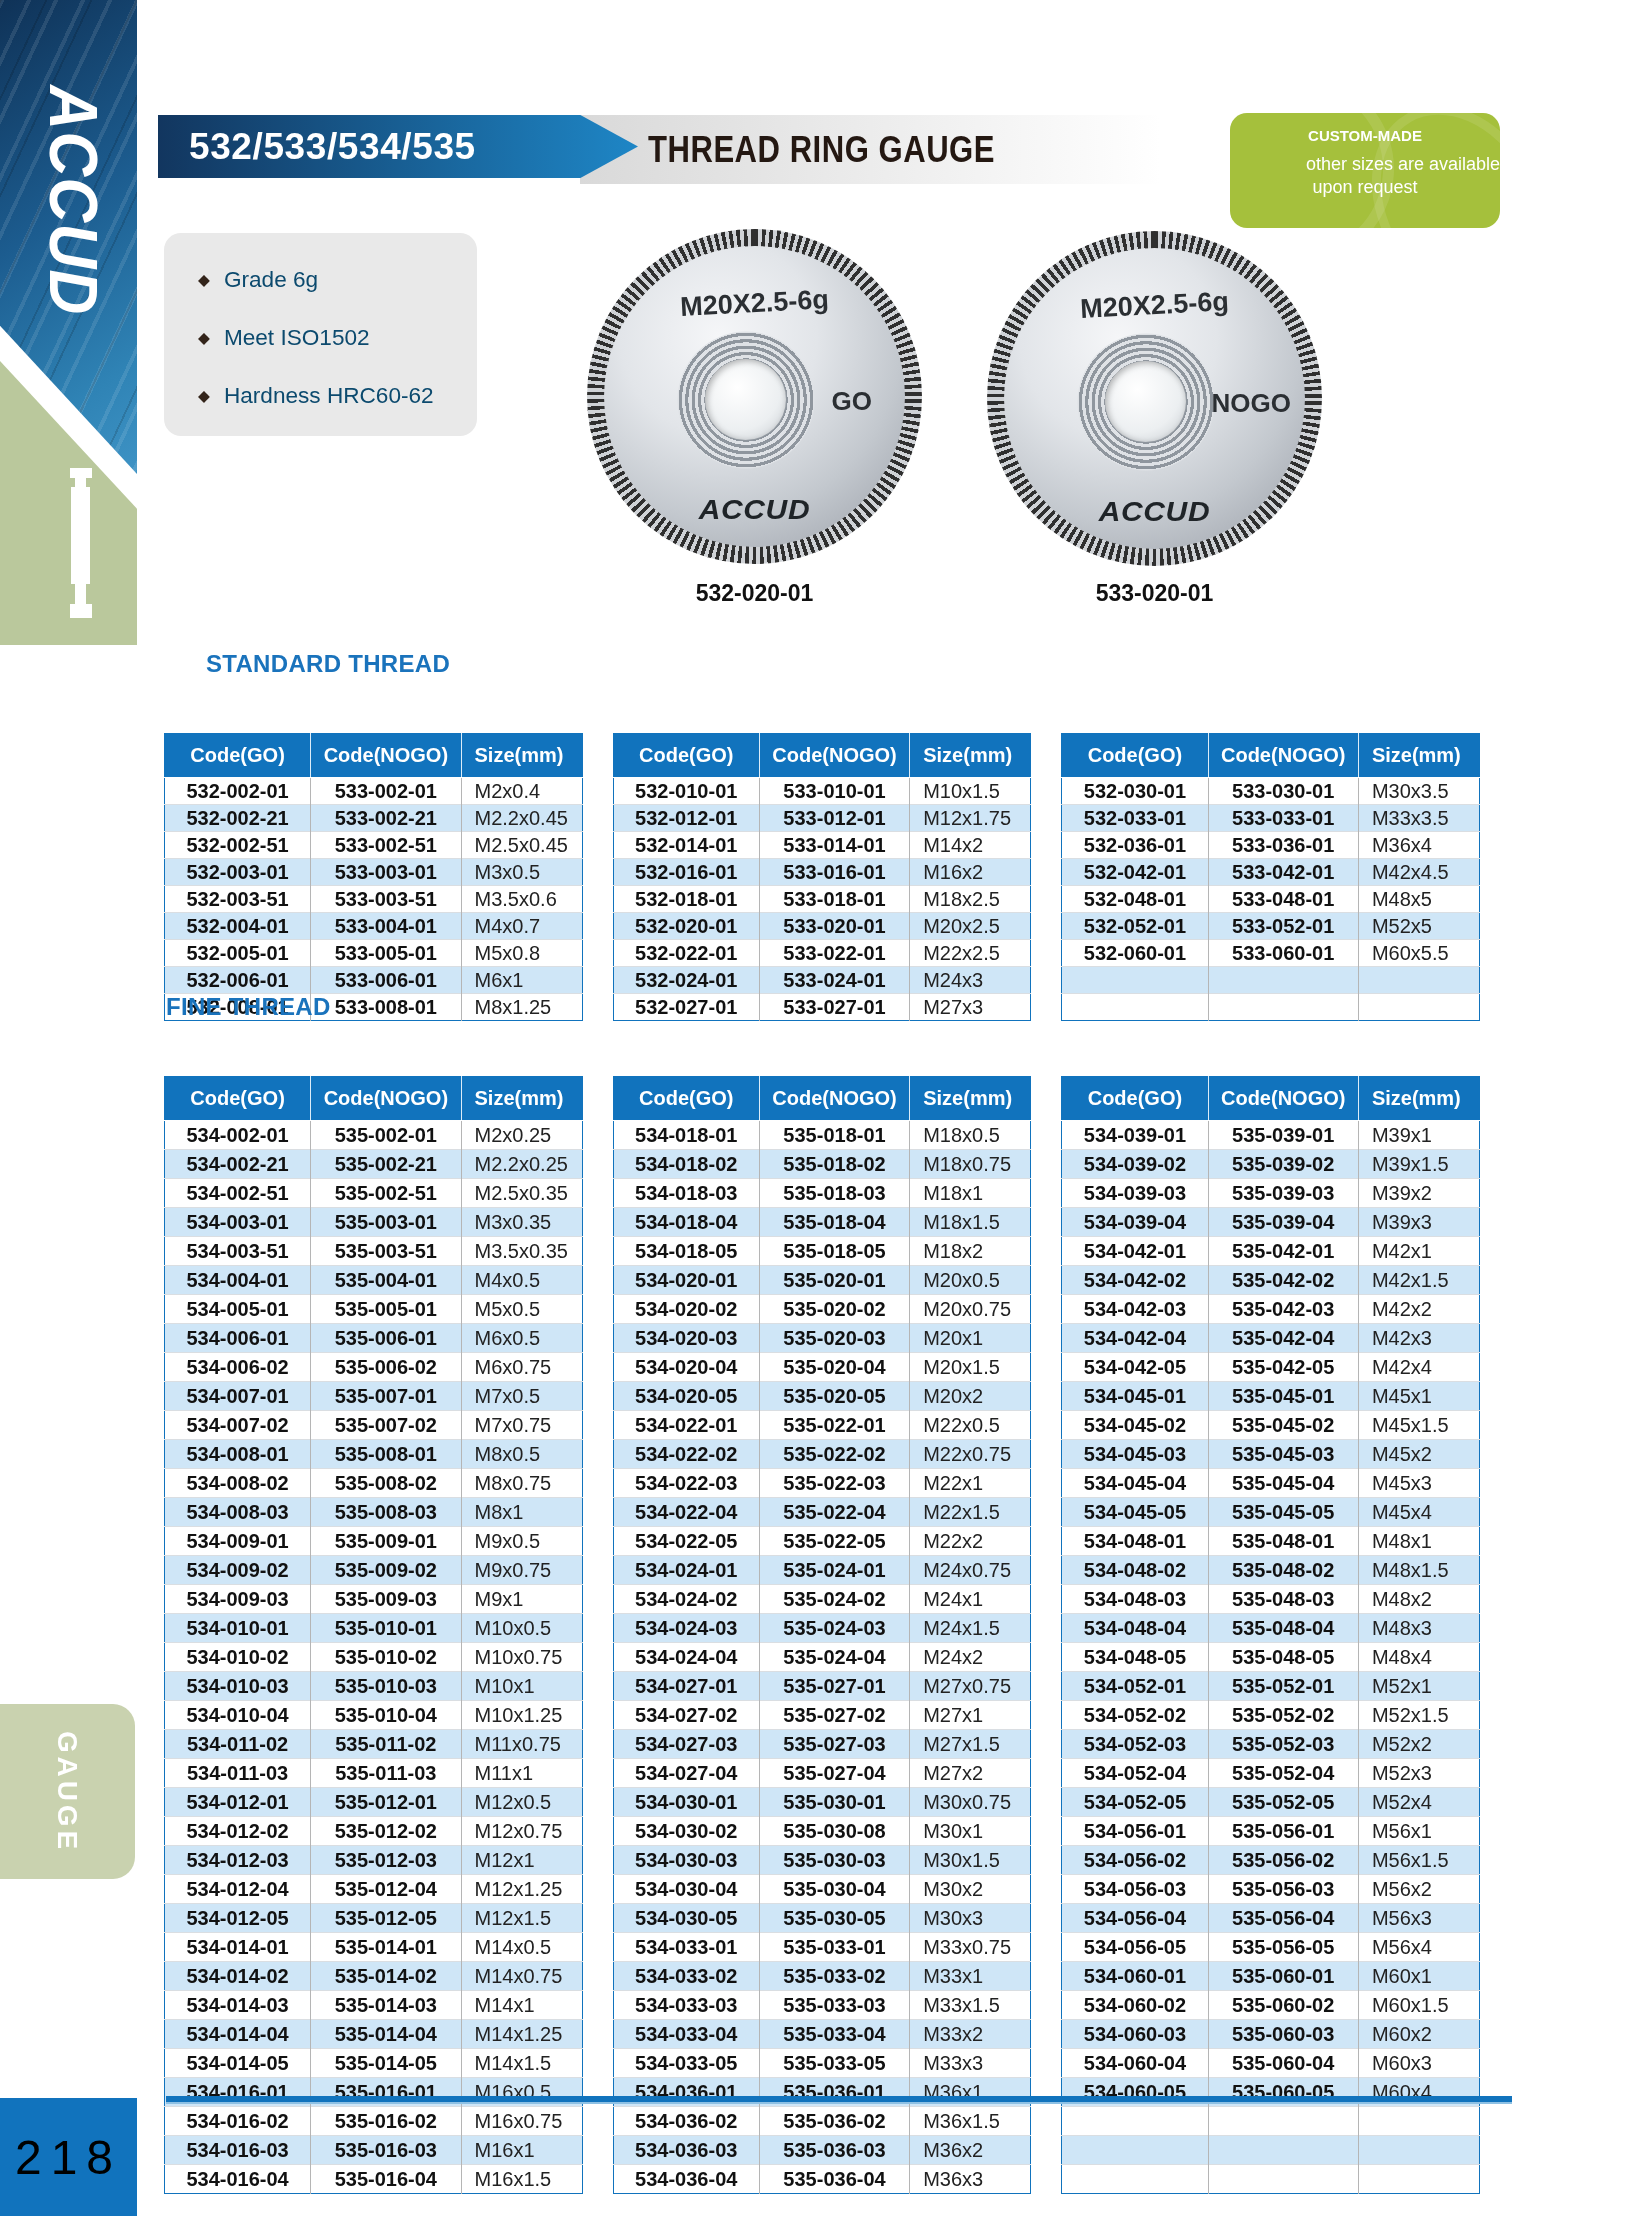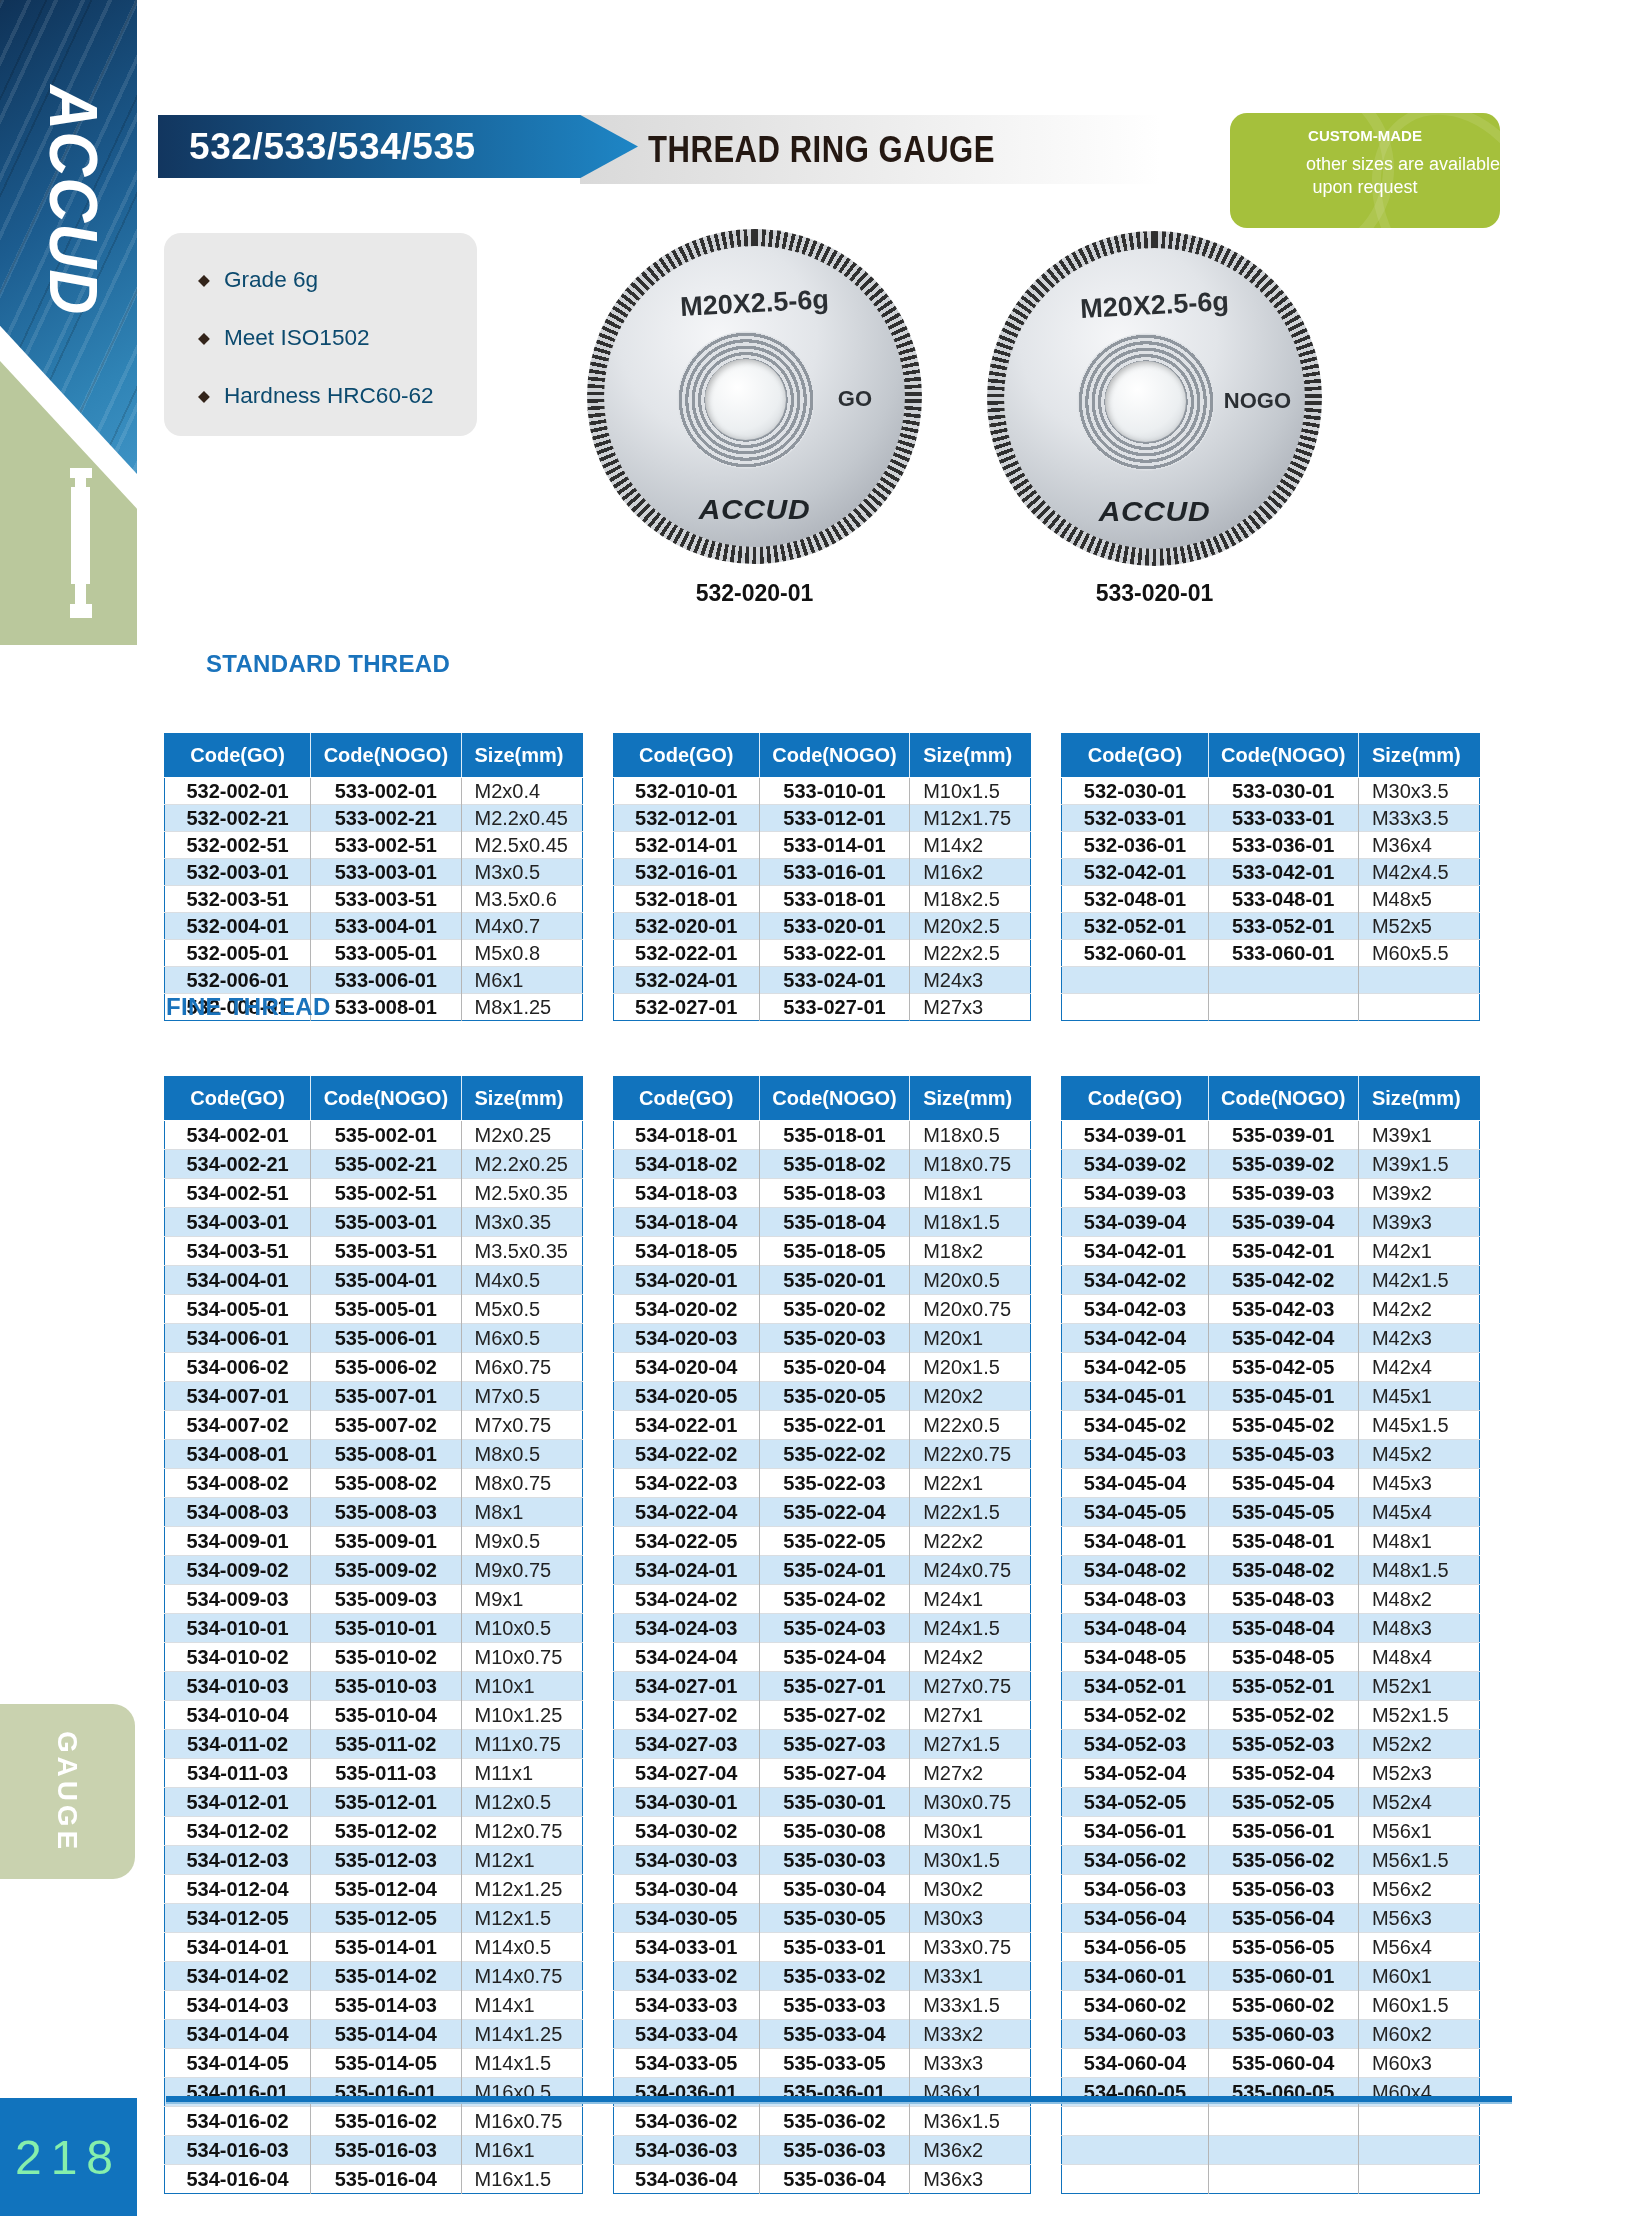--- a/index.html
+++ b/index.html
@@ -23,21 +23,21 @@
   .plug-icon div{background:#fff;}
   .p-cap{width:22px;height:10.3px;}
   .p-neck{width:10.3px;height:9px;}
   .p-body{width:19.3px;height:97px;}
   .p-neck2{width:11.6px;height:19.3px;}
   .p-base{width:22px;height:14px;}
   .gauge-tab{left:0;top:1704px;width:135px;height:175px;background:#c9d2af;border-radius:0 22px 22px 0;
      display:flex;align-items:center;justify-content:center;}
   .gauge-tab span{transform:rotate(90deg);color:#fff;font-weight:700;font-size:28px;letter-spacing:3.9px;white-space:nowrap;}
   .page-num-box{left:0;top:2098px;width:137px;height:119px;background:#1173bd;display:flex;align-items:center;justify-content:center;}
-  .page-num-box span{color:#86efac;font-size:48px;letter-spacing:9px;}
+  .page-num-box span{color:#000000;font-size:48px;letter-spacing:9px;}
 
   
   .title-strip{left:580px;top:115px;width:684px;height:69px;
      background:linear-gradient(90deg,#d9d9d9 0%,rgba(255,255,255,0) 85%);}
   .header-banner{left:158px;top:115px;width:480px;height:63px;
      background:linear-gradient(90deg,#12365f 0%,#1e86c6 100%);
      clip-path:polygon(0 0,88% 0,100% 50%,88% 100%,0 100%);
      display:flex;align-items:center;padding-left:31px;box-sizing:border-box;}
   .header-banner span{color:#fff;font-size:37px;font-weight:700;letter-spacing:0.6px;}
   .page-title{left:648px;top:115px;height:69px;display:flex;align-items:center;}
@@ -67,21 +67,21 @@
      background:radial-gradient(circle at 38% 30%,#f5f6f8 0%,#e2e5e9 35%,#c3c8ce 65%,#a6abb3 88%,#8d939b 100%);}
   .ring .hole{position:absolute;left:calc(50% - 9px);top:51%;width:137px;height:137px;border-radius:50%;
      transform:translate(-50%,-50%);
      background:repeating-radial-gradient(circle,#8f969e 0 3.2px,#dfe2e6 3.2px 6.4px);}
   .ring .bore{position:absolute;left:50%;top:50%;width:81px;height:81px;border-radius:50%;
      transform:translate(-50%,-50%);
      background:radial-gradient(circle at 40% 35%,#ffffff 0%,#eceff1 60%,#c5cacf 100%);
      box-shadow:inset 1.9px 1.9px 6.4px rgba(0,0,0,.28);}
   .ring .marking{position:absolute;left:0;top:59px;width:100%;text-align:center;
      font-size:27px;font-weight:600;color:#2b2f33;transform:rotate(-3deg);}
-  .ring .ring-type{position:absolute;top:47%;font-size:22px;font-weight:600;color:#2b2f33;}
+  .ring .ring-type{position:absolute;top:47%;font-size:26px;font-weight:600;color:#2b2f33;}
   .ring .ring-brand{position:absolute;left:0;bottom:37px;width:100%;text-align:center;
      font-size:30px;font-weight:800;font-style:italic;color:#1f2428;transform:scaleY(.92);letter-spacing:0.6px;}
   .ring-caption{width:335px;text-align:center;font-size:23px;font-weight:700;color:#111;}
 
   
   .section-title{font-size:24px;font-weight:700;color:#1a73bc;letter-spacing:0.3px;}
   .tables-row{left:164px;width:1316px;display:flex;gap:30px;}
   .tables-row .twrap{flex:1;}
   table.gtable{border-collapse:collapse;width:100%;table-layout:fixed;background:#fff;border:1.9px solid #1173bd;margin-top:40px;}
   .gtable th{background:#1173bd;color:#fff;font-size:20px;font-weight:700;height:41px;

